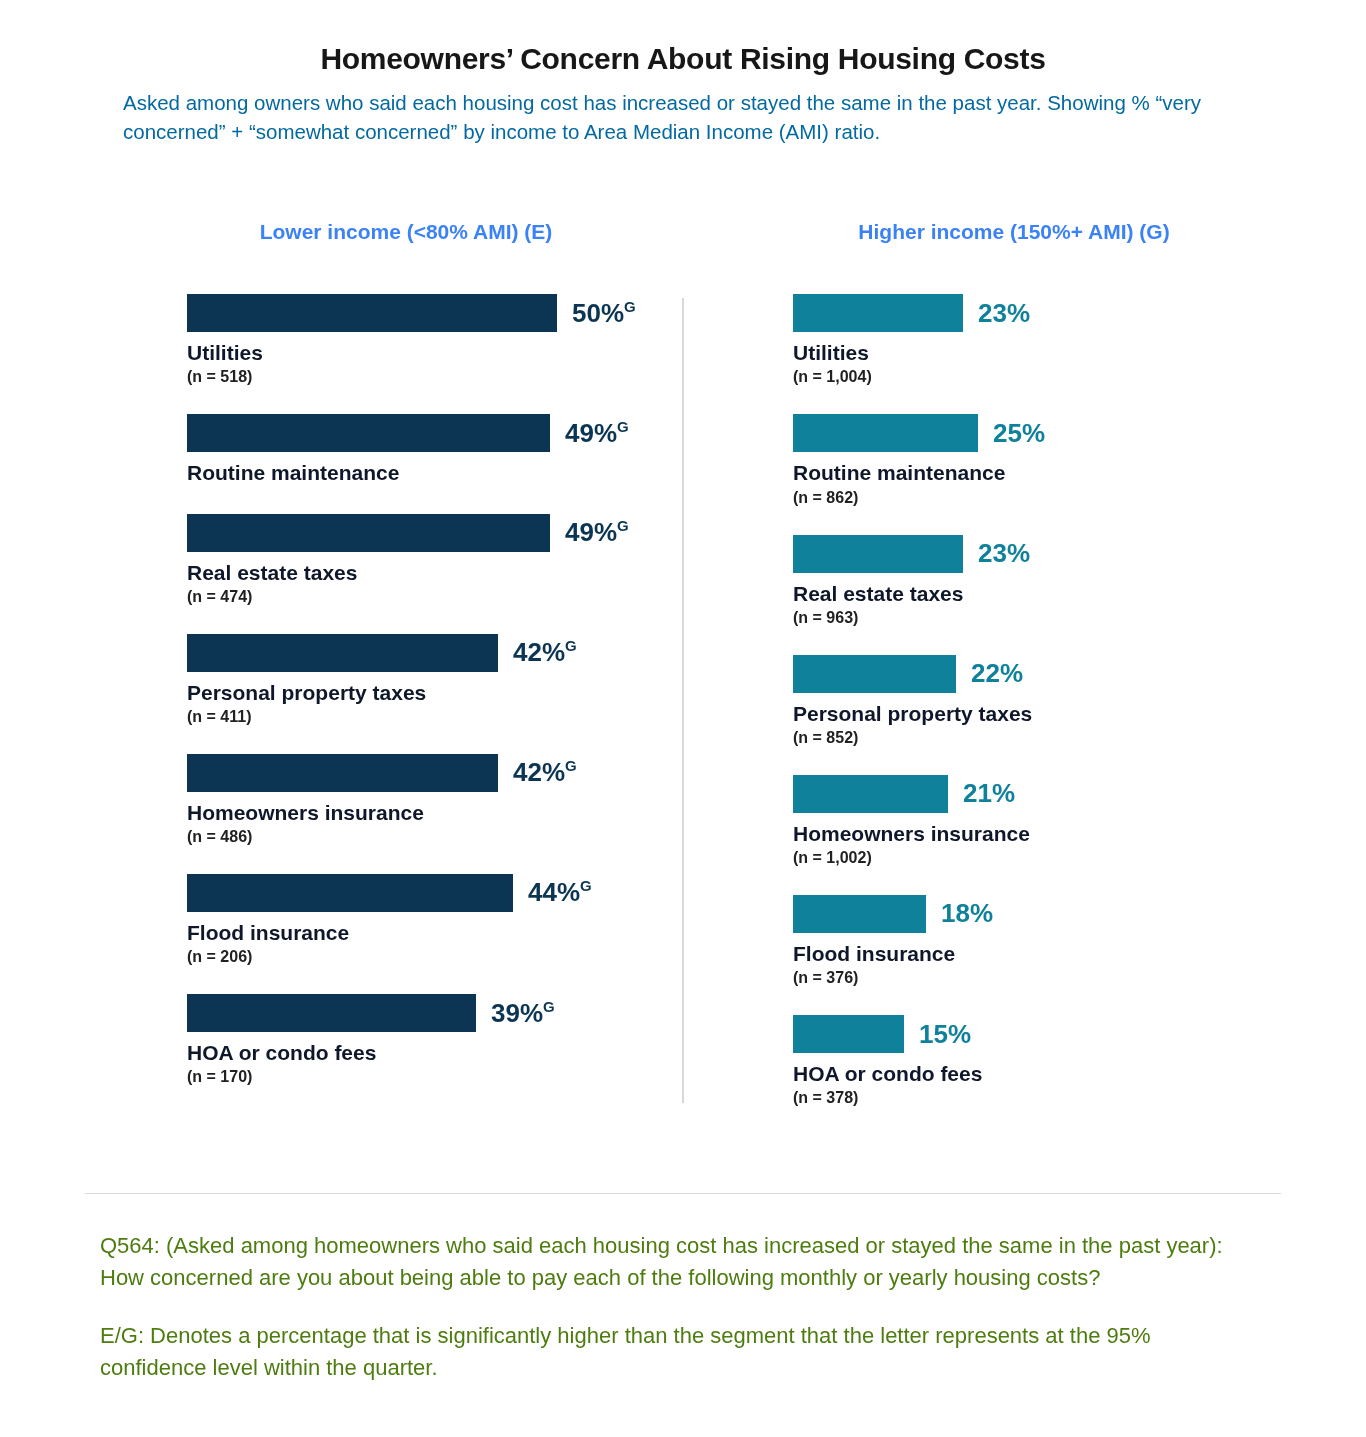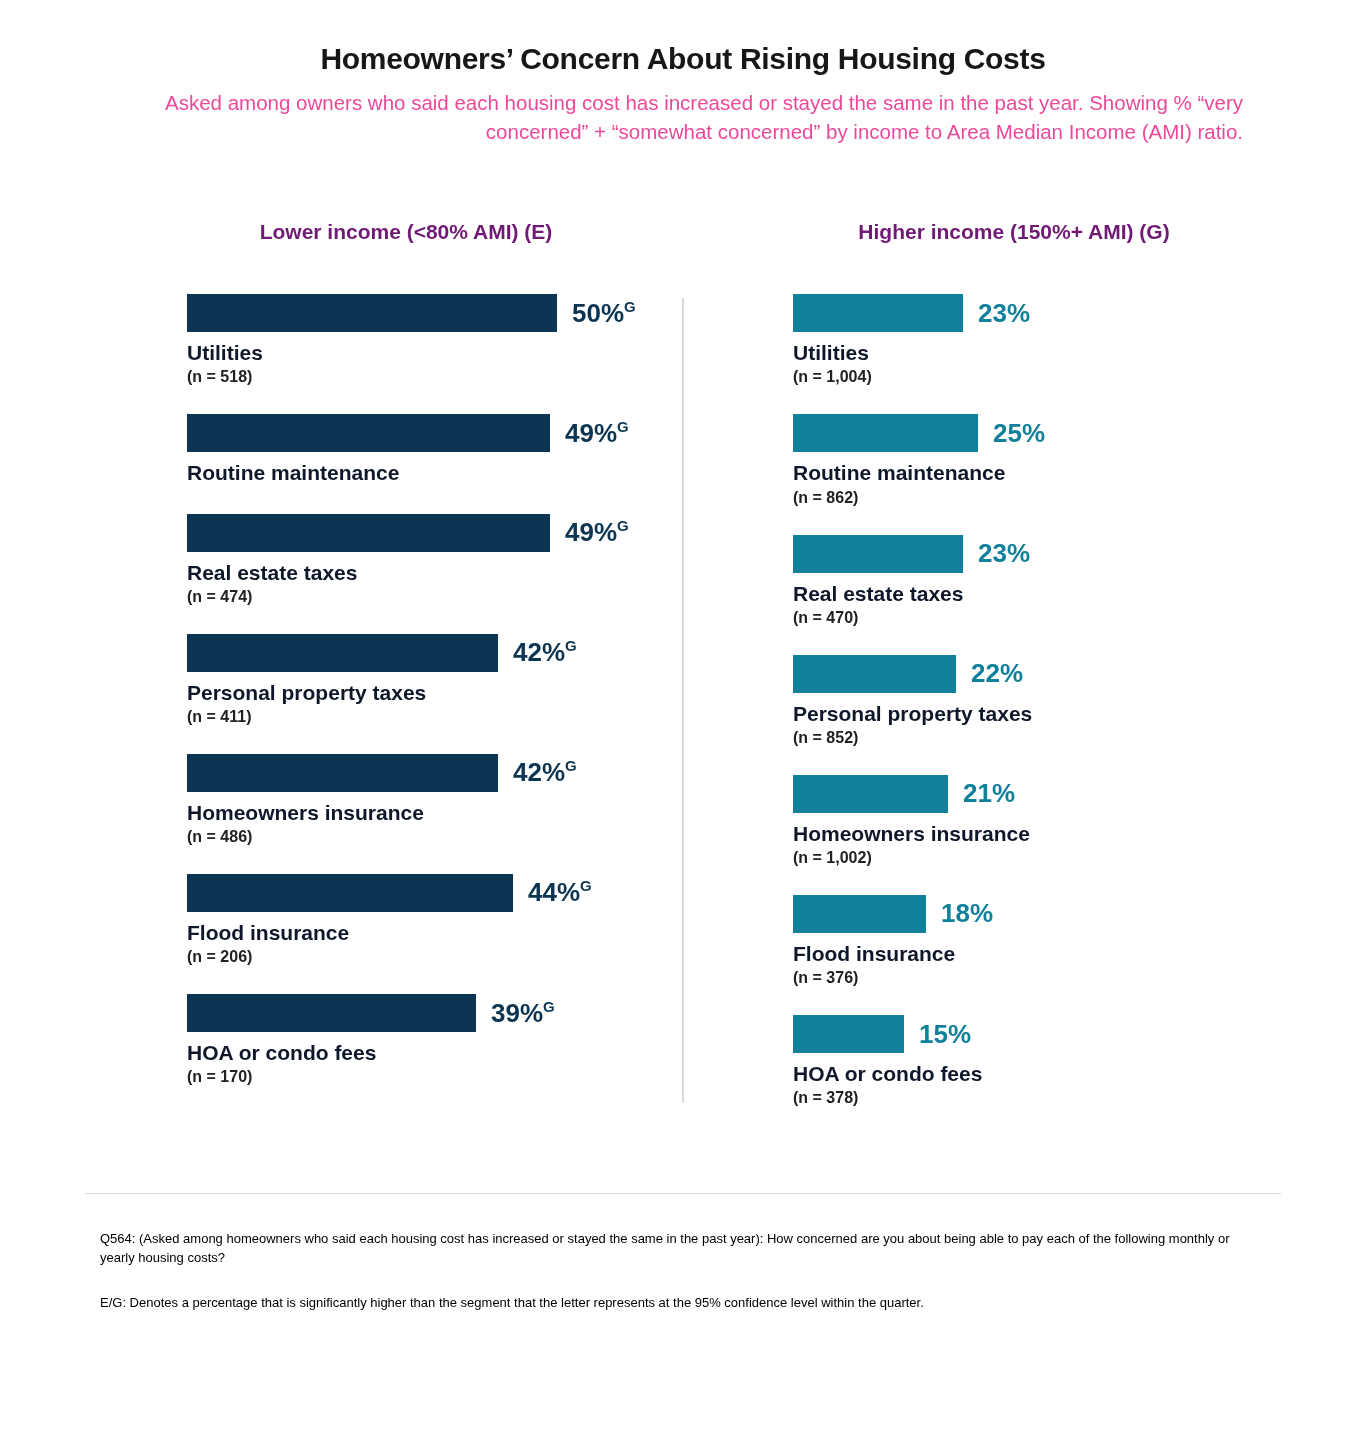--- a/index.html
+++ b/index.html
@@ -15,37 +15,37 @@
     margin-top: 42px;
     text-align: center;
     font-size: 30px;
     font-weight: 700;
     color: #171717;
     letter-spacing: -0.3px;
   }
   .page-subtitle {
     margin: 12px auto 0;
     max-width: 1120px;
-    text-align: right;
+    text-align: left;
     font-size: 20.5px;
     line-height: 1.42;
-    color: #ec4899;
+    color: #0369a1;
   }
   .col-headers {
     position: relative;
     height: 28px;
     margin-top: 74px;
   }
   .col-header {
     position: absolute;
     top: 0;
     transform: translateX(-50%);
     font-size: 21px;
     font-weight: 700;
-    color: #701a75;
+    color: #3b82f6;
     white-space: nowrap;
   }
   .col-header.left  { left: 406px; }
   .col-header.right { left: 1014px; }
 
   .chart-row {
     display: flex;
     align-items: stretch;
     margin-top: 46px;
   }
@@ -93,22 +93,22 @@
     color: #212121;
   }
 
   .footer-rule {
     border: none;
     border-top: 1px solid #d9d9d9;
     margin: 86px 85px 0;
   }
   .footer {
     margin: 36px 110px 0 100px;
-    color: #000000;
-    font-size: 13px;
+    color: #4d7c0f;
+    font-size: 22px;
     line-height: 1.45;
   }
   .footer p + p { margin-top: 26px; }
   .page-bottom-pad { height: 60px; }
 </style>
 </head>
 <body>
 
 <div class="page-title">Homeowners’ Concern About Rising Housing Costs</div>
 <div class="page-subtitle">Asked among owners who said each housing cost has increased or stayed the same in the past year. Showing % “very concerned” + “somewhat concerned” by income to Area Median Income (AMI) ratio.</div>
@@ -207,21 +207,21 @@
       <div class="cat-label">Routine maintenance</div>
       <div class="n-label">(n = 862)</div>
     </div>
 
     <div class="bar-row">
       <div class="bar-line">
         <div class="bar" style="width: 170px;"></div>
         <div class="bar-value">23%</div>
       </div>
       <div class="cat-label">Real estate taxes</div>
-      <div class="n-label">(n = 470)</div>
+      <div class="n-label">(n = 963)</div>
     </div>
 
     <div class="bar-row">
       <div class="bar-line">
         <div class="bar" style="width: 163px;"></div>
         <div class="bar-value">22%</div>
       </div>
       <div class="cat-label">Personal property taxes</div>
       <div class="n-label">(n = 852)</div>
     </div>

